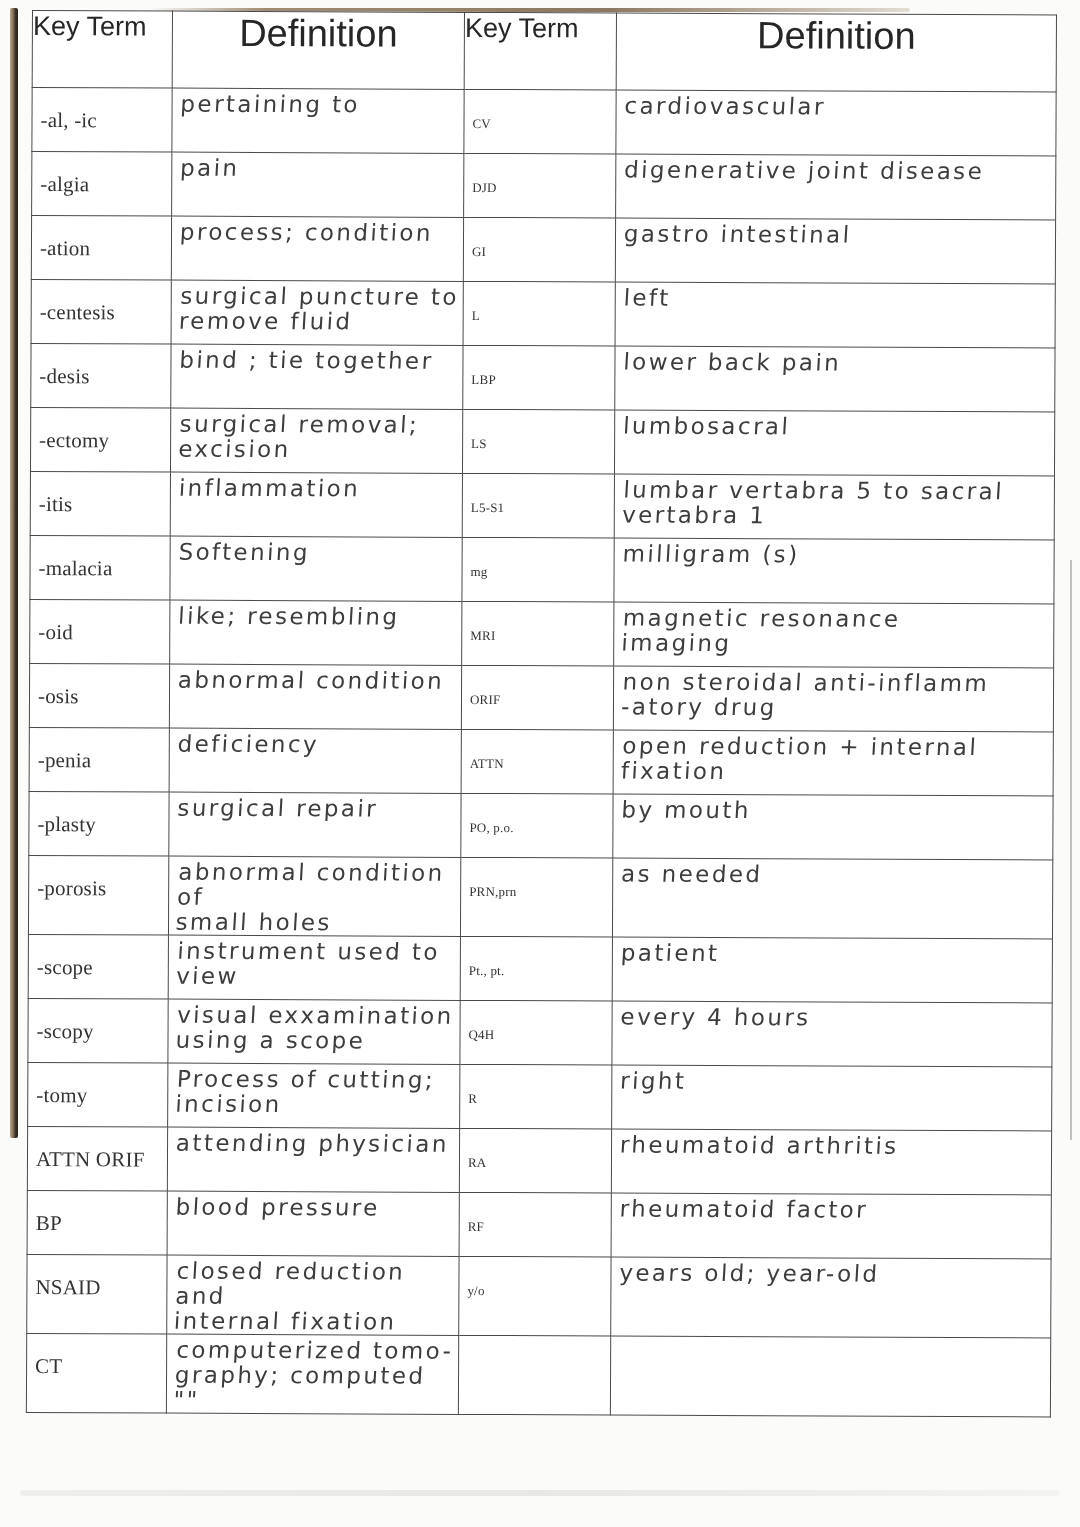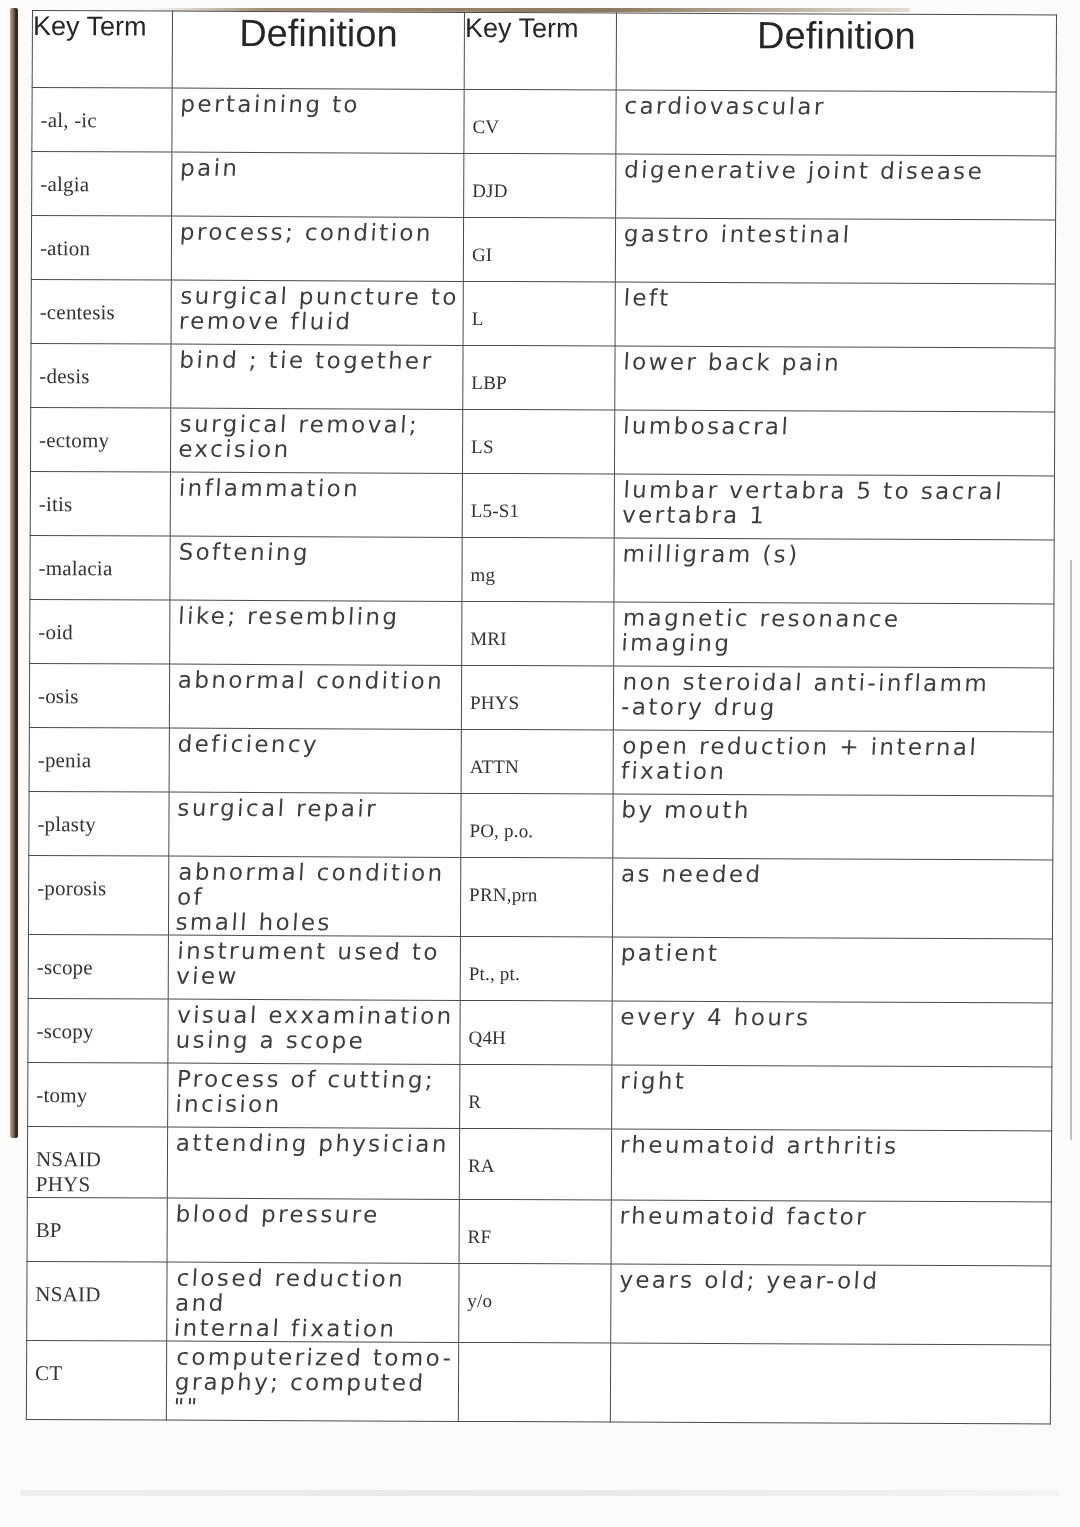--- a/index.html
+++ b/index.html
@@ -94,21 +94,21 @@
 
     .term {
       font-family: "Liberation Serif", serif;
       font-size: 21px;
       color: #333;
       padding: 20px 16px 0 8px;
       letter-spacing: 0.2px;
     }
     .term-abbr {
       padding-top: 26px;
-      font-size: 19px;
+      font-size: 13px;
     }
     .hand {
       font-family: "DejaVu Sans", sans-serif;
       font-size: 23px;
       line-height: 25px;
       color: #3d3d3d;
       padding: 3px 0 0 8px;
       letter-spacing: 2.4px;
       font-weight: normal;
       white-space: pre-line;
@@ -279,21 +279,21 @@
           </td>
         </tr>
         <tr class="row">
           <td>
             <div class="term">-osis</div>
           </td>
           <td>
             <div class="hand">abnormal condition</div>
           </td>
           <td>
-            <div class="term term-abbr">PHYS</div>
+            <div class="term term-abbr">ORIF</div>
           </td>
           <td>
             <div class="hand">non steroidal anti-inflamm
 -atory drug</div>
           </td>
         </tr>
         <tr class="row">
           <td>
             <div class="term">-penia</div>
           </td>
@@ -377,21 +377,21 @@
           </td>
           <td>
             <div class="term term-abbr">R</div>
           </td>
           <td>
             <div class="hand">right</div>
           </td>
         </tr>
         <tr class="row">
           <td>
-            <div class="term">NSAID PHYS</div>
+            <div class="term">ATTN ORIF</div>
           </td>
           <td>
             <div class="hand">attending physician</div>
           </td>
           <td>
             <div class="term term-abbr">RA</div>
           </td>
           <td>
             <div class="hand">rheumatoid arthritis</div>
           </td>

